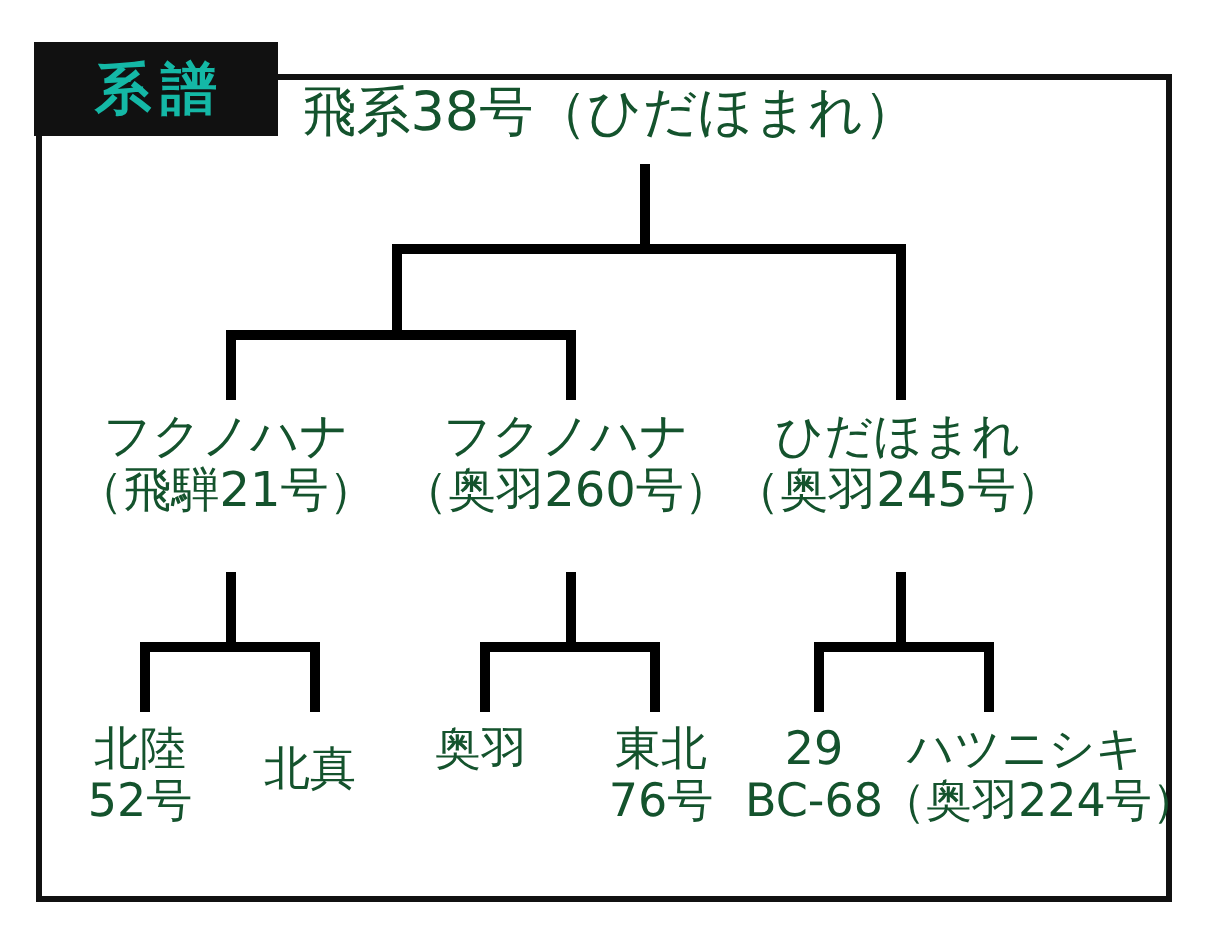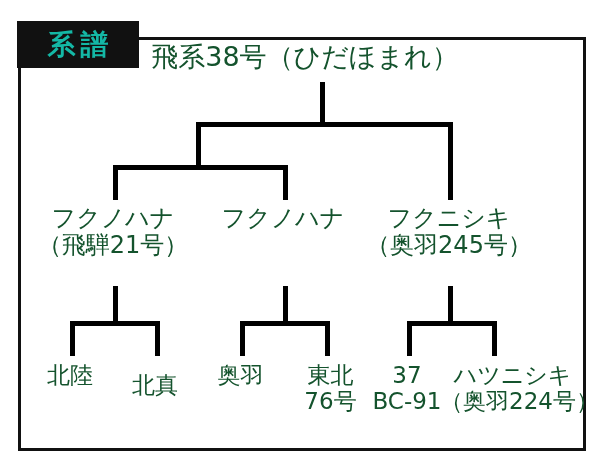--- a/index.html
+++ b/index.html
@@ -86,63 +86,65 @@
   <div class="vline" style="left:113px;top:165px;height:35px;"></div>
   <div class="vline" style="left:283px;top:165px;height:35px;"></div>
 
   <div class="node gen2" style="left:18px;top:205px;width:190px;">
     <span class="l1">フクノハナ</span>
     <span class="l2">（飛騨21号）</span>
   </div>
 
   <div class="node gen2" style="left:190px;top:205px;width:186px;">
     <span class="l1">フクノハナ</span>
+    <span class="l2">（奥羽260号）</span>
   </div>
 
   <div class="node gen2" style="left:356px;top:205px;width:186px;">
-    <span class="l1">フクニシキ</span>
+    <span class="l1">ひだほまれ</span>
     <span class="l2">（奥羽245号）</span>
   </div>
 
   <div class="vline" style="left:113px;top:286px;height:40px;"></div>
   <div class="hline" style="left:70px;top:321px;width:90px;"></div>
   <div class="vline" style="left:70px;top:321px;height:35px;"></div>
   <div class="vline" style="left:155px;top:321px;height:35px;"></div>
 
   <div class="vline" style="left:283px;top:286px;height:40px;"></div>
   <div class="hline" style="left:240px;top:321px;width:90px;"></div>
   <div class="vline" style="left:240px;top:321px;height:35px;"></div>
   <div class="vline" style="left:325px;top:321px;height:35px;"></div>
 
   <div class="vline" style="left:448px;top:286px;height:40px;"></div>
   <div class="hline" style="left:407px;top:321px;width:90px;"></div>
   <div class="vline" style="left:407px;top:321px;height:35px;"></div>
   <div class="vline" style="left:492px;top:321px;height:35px;"></div>
 
   <div class="node gen3" style="left:25px;top:362px;width:90px;">
     <span class="l1">北陸</span>
+    <span class="l2">52号</span>
   </div>
 
   <div class="node gen3" style="left:113px;top:372px;width:84px;">
     <span class="l1">北真</span>
     <span class="l2"></span>
   </div>
 
   <div class="node gen3" style="left:196px;top:362px;width:89px;">
     <span class="l1">奥羽</span>
   </div>
 
   <div class="node gen3" style="left:288px;top:362px;width:85px;">
     <span class="l1">東北</span>
     <span class="l2">76号</span>
   </div>
 
   <div class="node gen3" style="left:362px;top:362px;width:90px;">
-    <span class="l1">37</span>
-    <span class="l2">BC-91</span>
+    <span class="l1">29</span>
+    <span class="l2">BC-68</span>
   </div>
 
   <div class="node gen3" style="left:440px;top:362px;width:145px;">
     <span class="l1">ハツニシキ</span>
     <span class="l2">（奥羽224号）</span>
   </div>
 
 </div>
 
 </body></html>

